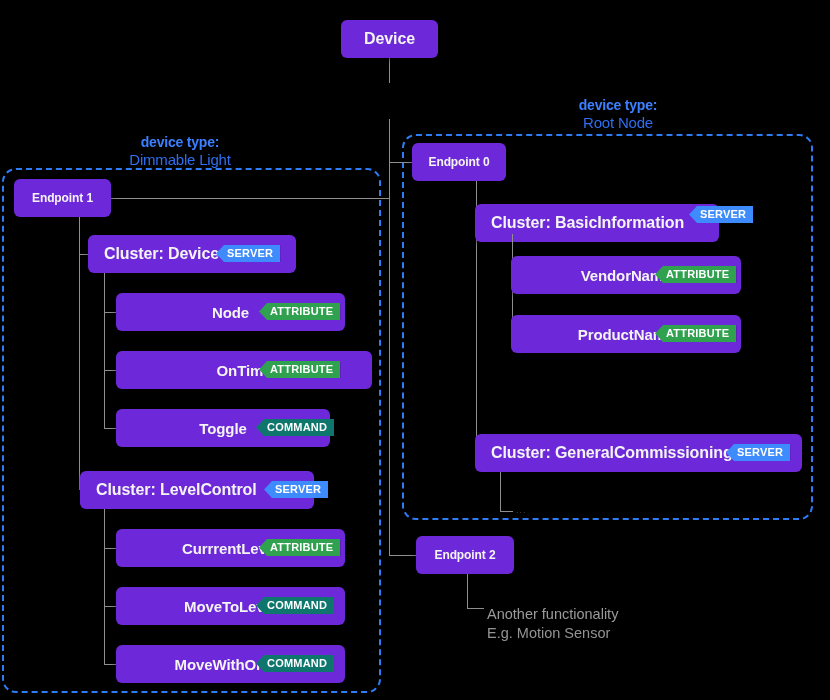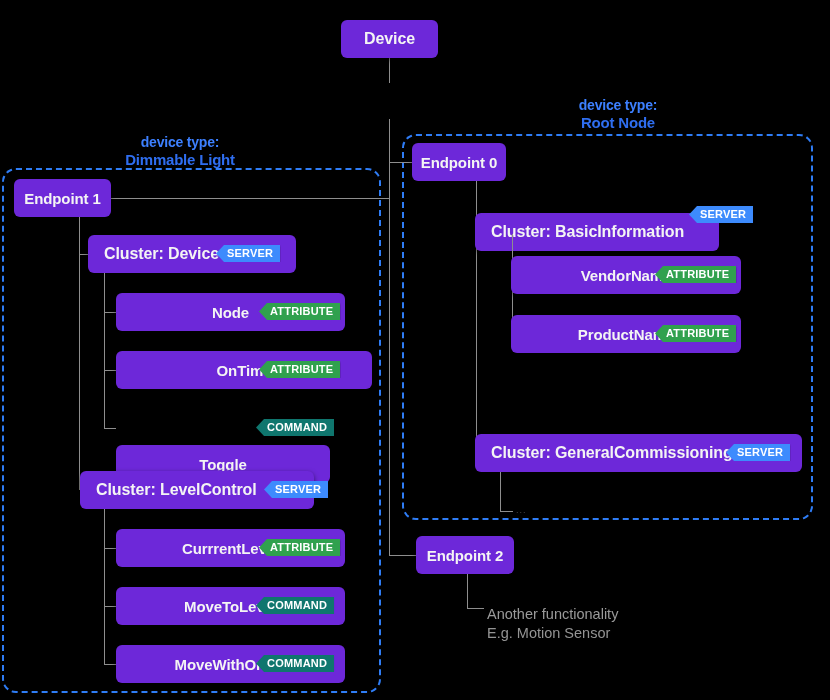--- a/index.html
+++ b/index.html
@@ -28,21 +28,21 @@
     display:block;
     color:#3d80ff;
     font-size:14px;
     font-weight:bold;
     letter-spacing:-0.2px;
   }
   .group-label .gl-bot{
     display:block;
     color:#2f6ef0;
     font-size:15px;
-    font-weight:bold;
+    font-weight:normal;
     letter-spacing:-0.2px;
   }
 
   
   .line{position:absolute;background:#8e8e8e;}
   .line.v{width:1px;}
   .line.h{height:1px;}
 
   
   .box{
@@ -57,21 +57,21 @@
     box-shadow:0 2px 5px rgba(0,0,0,.55);
   }
   .box .label{
     color:#f4f4f4;
     font-size:16px;
     font-weight:bold;
     letter-spacing:-0.1px;
     white-space:nowrap;
   }
   .box.root .label{font-size:16px;}
-  .box.endpoint .label{font-size:15px;}
+  .box.endpoint .label{font-size:12px;}
   .box.cluster{justify-content:flex-start;padding-left:16px;}
   .box.cluster .label{font-size:16px;}
   .box.leaf{justify-content:center;}
   .box.leaf .label{font-size:15px;}
 
   
   .tag{
     display:inline-block;
     position:relative;
     color:#fff;
@@ -144,21 +144,21 @@
 
 
   <div class="box endpoint" style="left:412px;top:143px;width:94px;height:38px;">
     <span class="label">Endpoint 0</span>
   </div>
 
   <div class="line v" style="left:476px;top:181px;height:272px;"></div>
   <div class="line h" style="left:476px;top:215px;width:10px;"></div>
   <div class="line h" style="left:476px;top:453px;width:8px;"></div>
 
-  <div class="box cluster" style="left:475px;top:213px;width:244px;height:38px;">
+  <div class="box cluster" style="left:475px;top:204px;width:244px;height:38px;">
     <span class="label">Cluster: BasicInformation</span>
   </div>
   <div class="tag-slot" style="left:689px;top:206px;">
     <span class="tag server">SERVER</span>
   </div>
 
   <div class="line v" style="left:512px;top:234px;height:100px;"></div>
   <div class="line h" style="left:512px;top:275px;width:10px;"></div>
   <div class="line h" style="left:512px;top:334px;width:10px;"></div>
 
@@ -214,21 +214,21 @@
     <span class="tag attribute">ATTRIBUTE</span>
   </div>
 
   <div class="box leaf" style="left:116px;top:351px;width:256px;height:38px;">
     <span class="label">OnTime</span>
   </div>
   <div class="tag-slot" style="left:259px;top:361px;">
     <span class="tag attribute">ATTRIBUTE</span>
   </div>
 
-  <div class="box leaf" style="left:116px;top:409px;width:214px;height:38px;margin-top:36px;">
+  <div class="box leaf" style="left:116px;top:409px;width:214px;height:38px;">
     <span class="label">Toggle</span>
   </div>
   <div class="tag-slot" style="left:256px;top:419px;">
     <span class="tag command">COMMAND</span>
   </div>
 
   <div class="box cluster" style="left:80px;top:471px;width:234px;height:38px;">
     <span class="label">Cluster: LevelControl</span>
   </div>
   <div class="tag-slot" style="left:264px;top:481px;">

